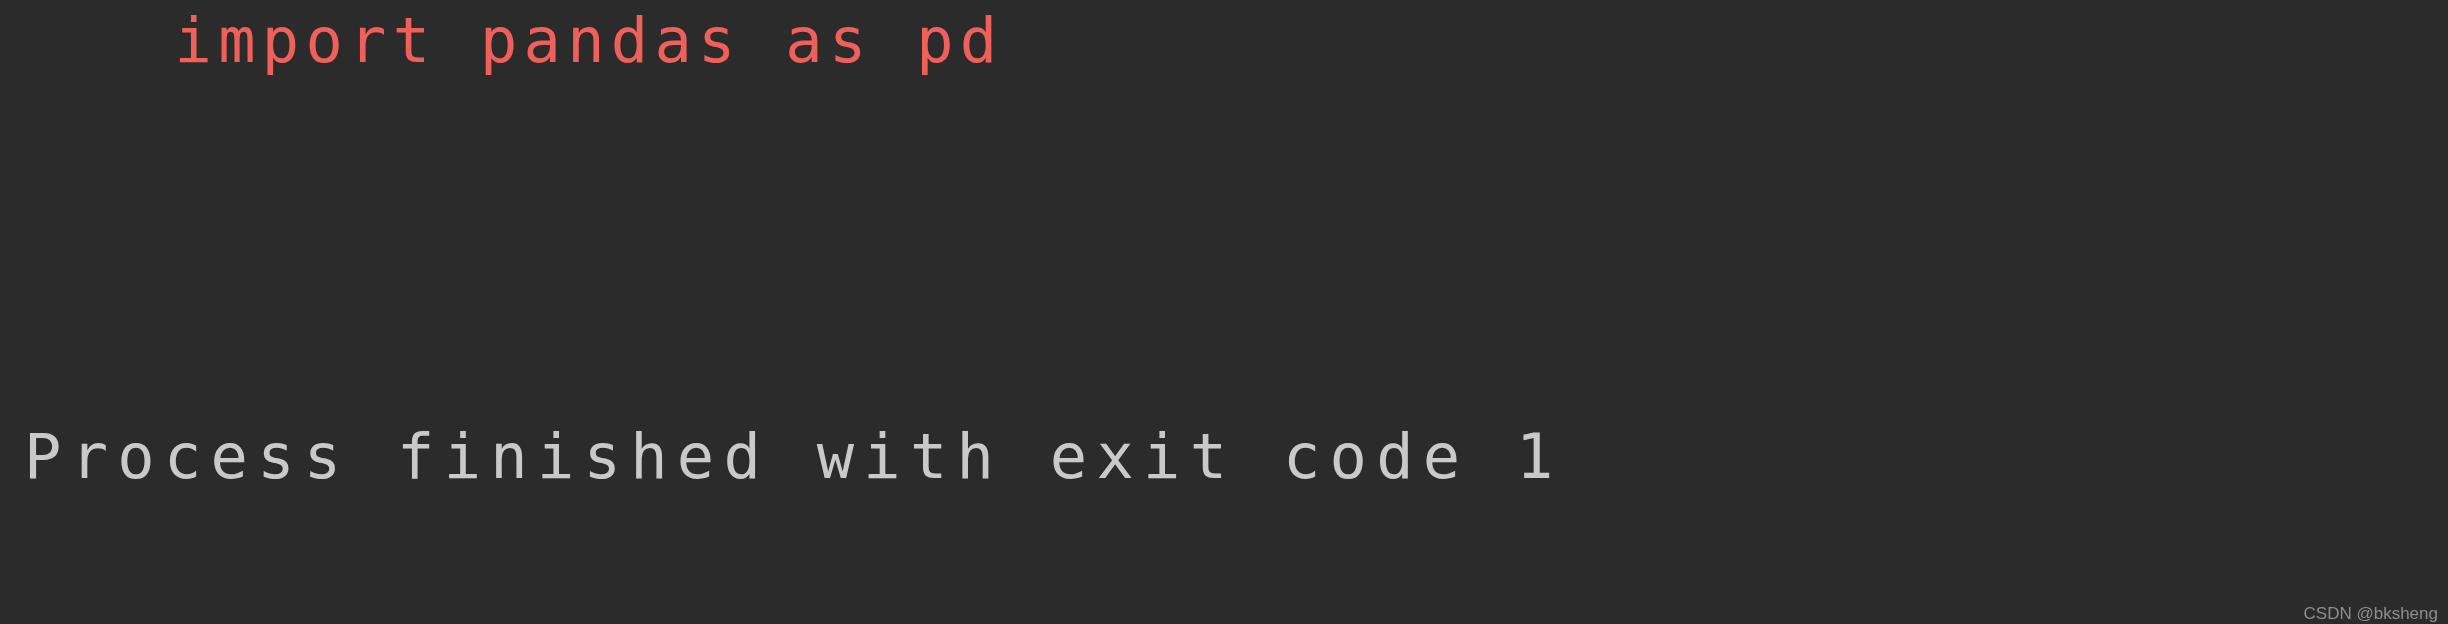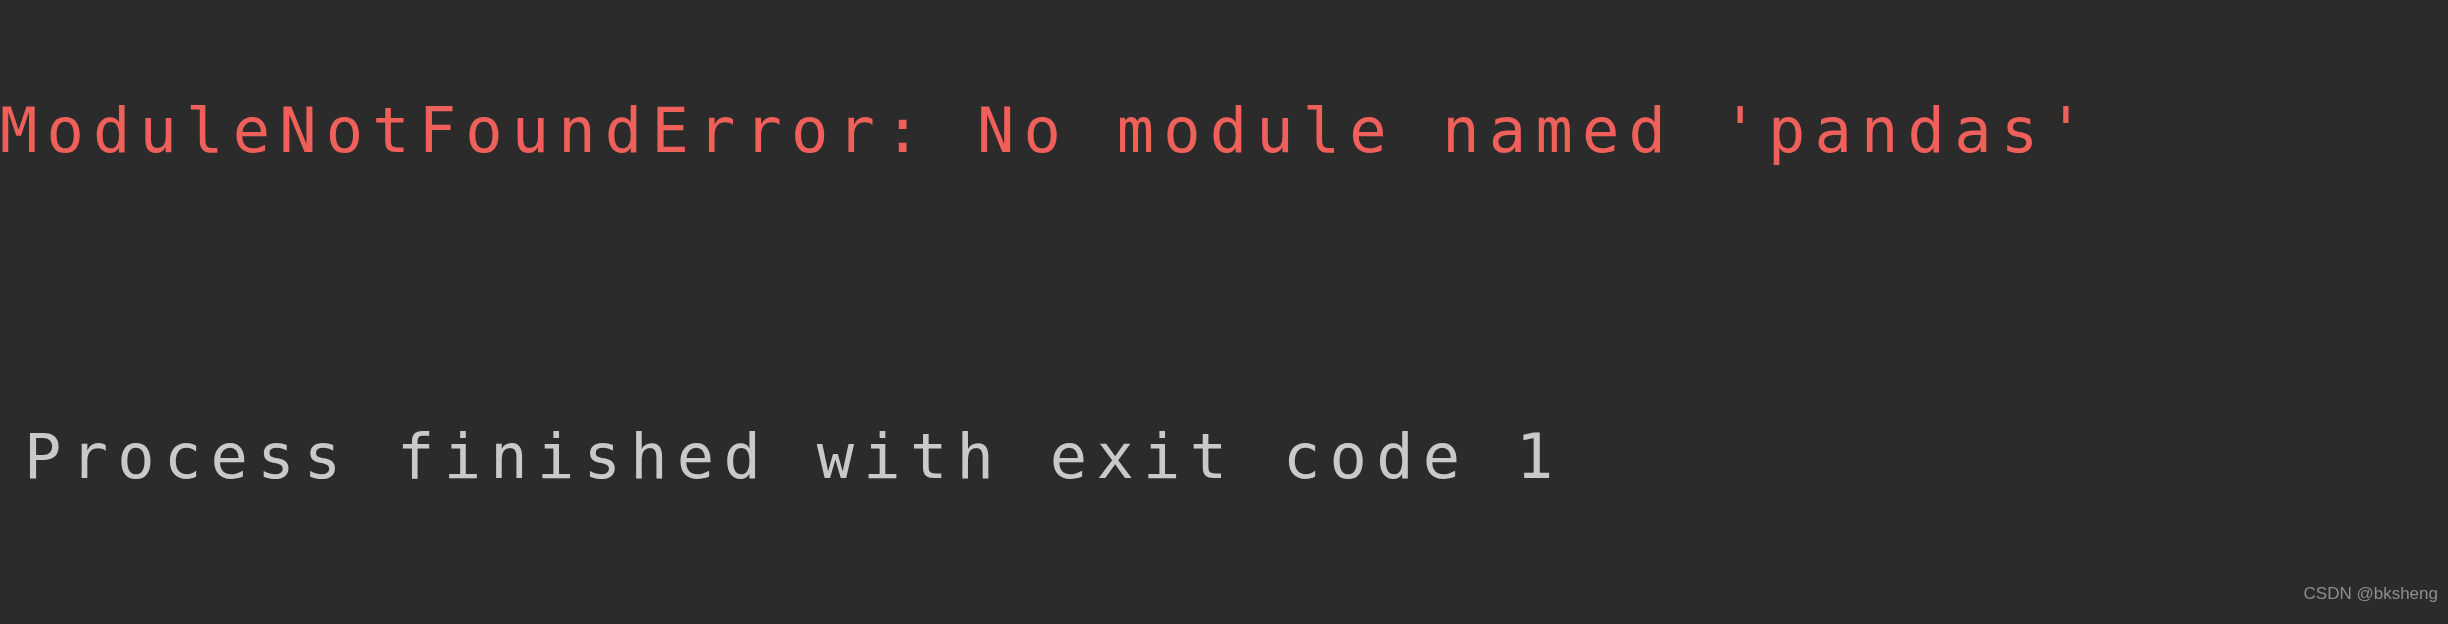--- a/index.html
+++ b/index.html
@@ -67,36 +67,36 @@
     font-size: 62px;
     letter-spacing: 9.3px;
     color: #c9c9c9;
     padding-left: 24px;
   }
 
   
   #watermark {
     position: absolute;
     right: 10px;
-    bottom: 20px;
+    bottom: 0;
     font-family: "Liberation Sans", sans-serif;
     font-size: 17px;
     line-height: 20px;
     color: #8e8e8e;
     white-space: pre;
     user-select: none;
   }
 </style>
 </head>
 <body>
 
 <div id="console">
 
+  <pre class="console-line" id="line-import">    import pandas as pd</pre>
 
-  <pre class="console-line" id="line-error">ModuleNotFoundError: No module named 'pandas'</pre>
 
   <div class="blank-line" id="blank-1"></div>
 
   <div class="blank-line" id="blank-2"></div>
 
   <div class="blank-line" id="blank-3"></div>
 
   <pre class="console-line" id="line-exit">Process finished with exit code 1</pre>
 
   <div id="watermark">CSDN @bksheng</div>

